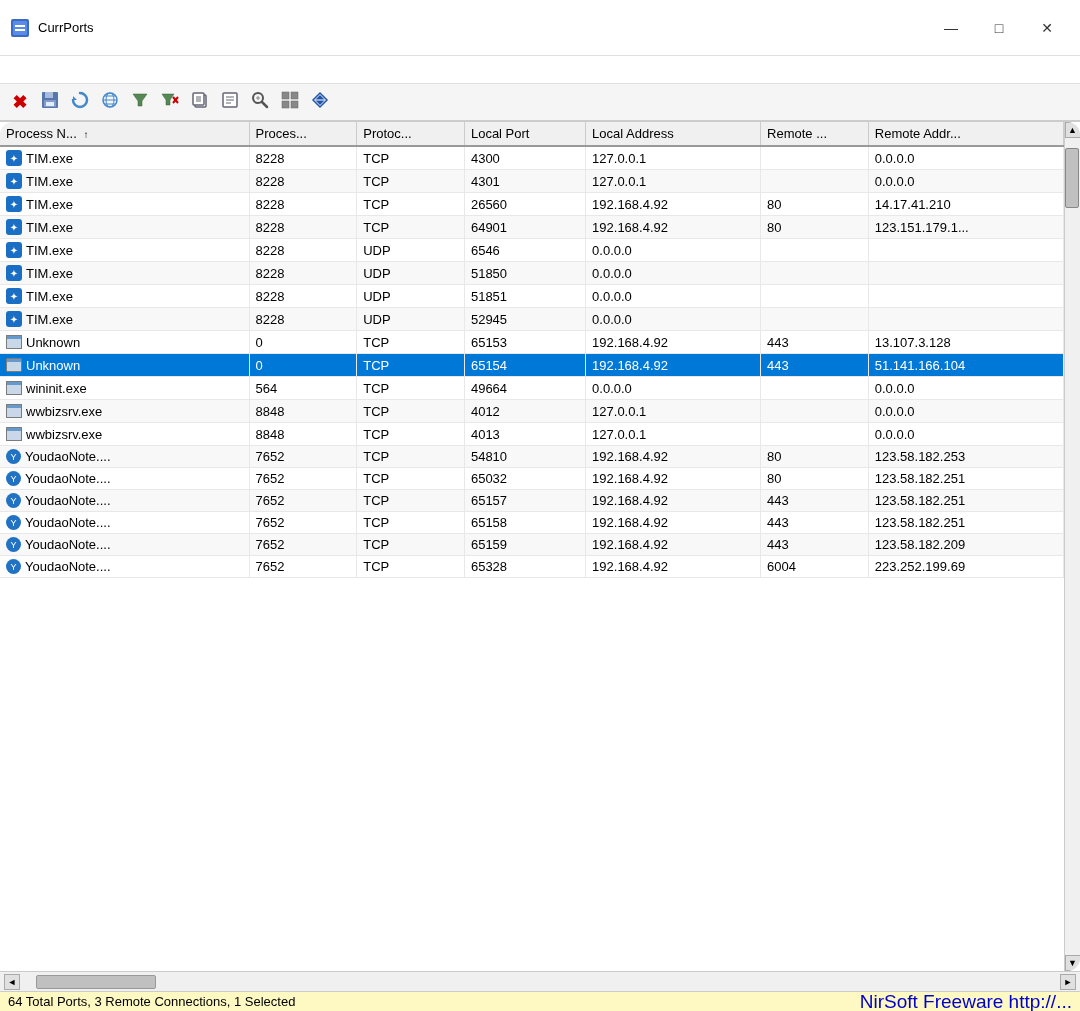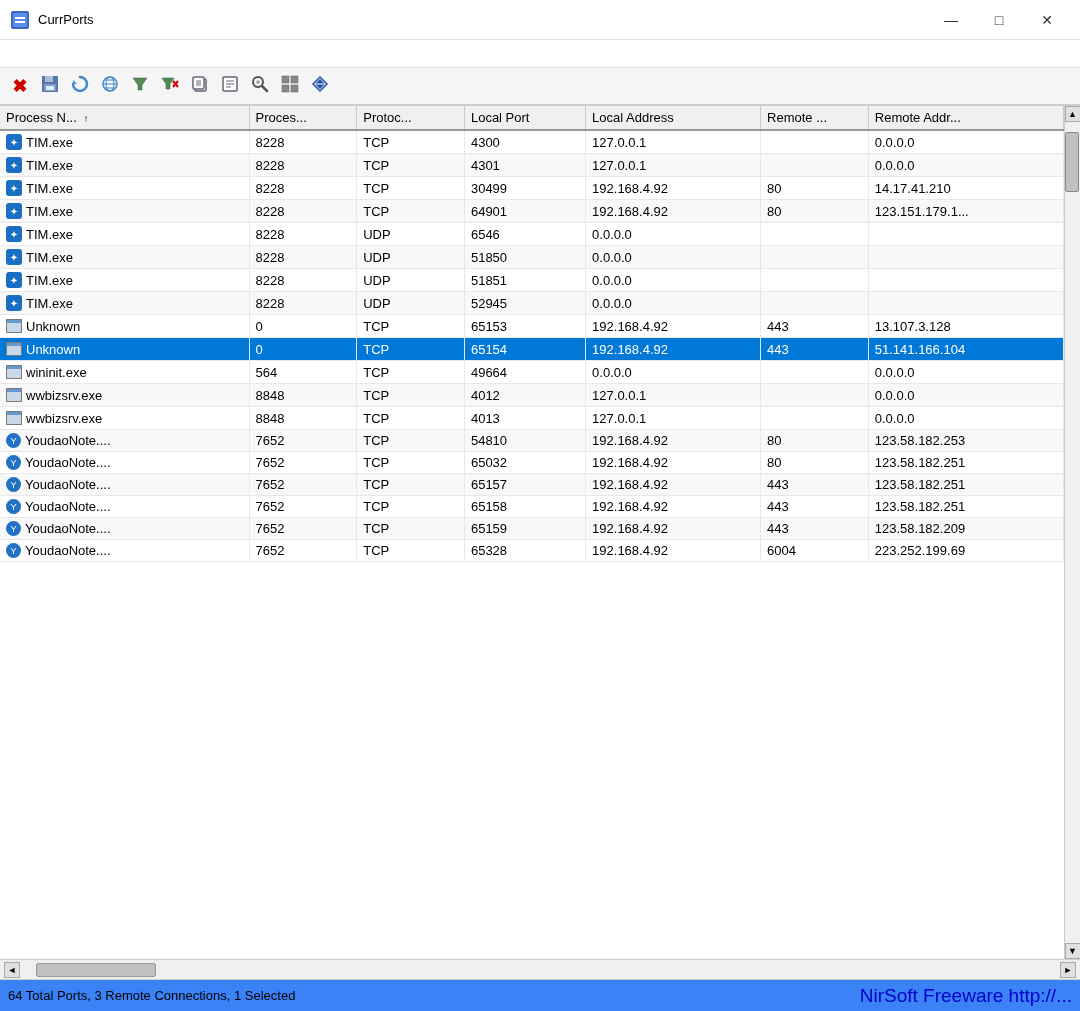--- a/index.html
+++ b/index.html
@@ -13,21 +13,21 @@
       display: flex;
       flex-direction: column;
     }
 
     
     .titlebar {
       background: #ffffff;
       display: flex;
       align-items: center;
       padding: 6px 10px;
-      height: 40px;
+      height: 56px;
       border-bottom: 1px solid #e0e0e0;
       flex-shrink: 0;
     }
     .titlebar-icon {
       width: 20px;
       height: 20px;
       margin-right: 8px;
       display: inline-flex;
       align-items: center;
       justify-content: center;
@@ -179,22 +179,22 @@
       width: 120px;
       height: 14px;
       background: #c0c0c0;
       border-radius: 2px;
       margin-left: 16px;
       border: 1px solid #999;
     }
 
     
     .statusbar {
-      height: 32px;
-      background: #3b82f6;
+      height: 20px;
+      background: #fef9c3;
       border-top: 1px solid #ccc;
       display: flex;
       align-items: center;
       padding: 0 8px;
       flex-shrink: 0;
       justify-content: space-between;
     }
     .status-left {
       font-size: 13px;
       color: #000;
@@ -358,21 +358,21 @@
         <polygon points="4,9 9,4 14,9 9,14" fill="#2255aa"></polygon>
         <polygon points="9,4 14,9" fill="none"></polygon>
         <line x1="4" y1="9" x2="14" y2="9" stroke="white" stroke-width="1"></line>
         <polygon points="9,2 16,9" fill="#2255aa" opacity="0.5"></polygon>
       </svg>
     </span>
   </button>
 </div>
 
 <div class="table-container">
-  <div style="display:flex;flex:1;overflow:hidden;">
+  <div style="display:flex;flex:1;overflow:hidden;border-radius:13px;">
     <div class="table-scroll">
       <table>
         <colgroup>
           <col style="width:185px">
           <col style="width:80px">
           <col style="width:80px">
           <col style="width:90px">
           <col style="width:130px">
           <col style="width:80px">
           <col style="width:145px">
@@ -419,21 +419,21 @@
   </tr>
             <tr>
     <td>
       <div class="process-cell">
                   <span class="proc-icon icon-tim">✦</span>
                   <span>TIM.exe</span>
                 </div>
     </td>
     <td>8228</td>
     <td>TCP</td>
-    <td>30499</td>
+    <td>26560</td>
     <td>192.168.4.92</td>
     <td>80</td>
     <td>14.17.41.210</td>
   </tr>
             <tr>
     <td>
       <div class="process-cell">
                   <span class="proc-icon icon-tim">✦</span>
                   <span>TIM.exe</span>
                 </div>

